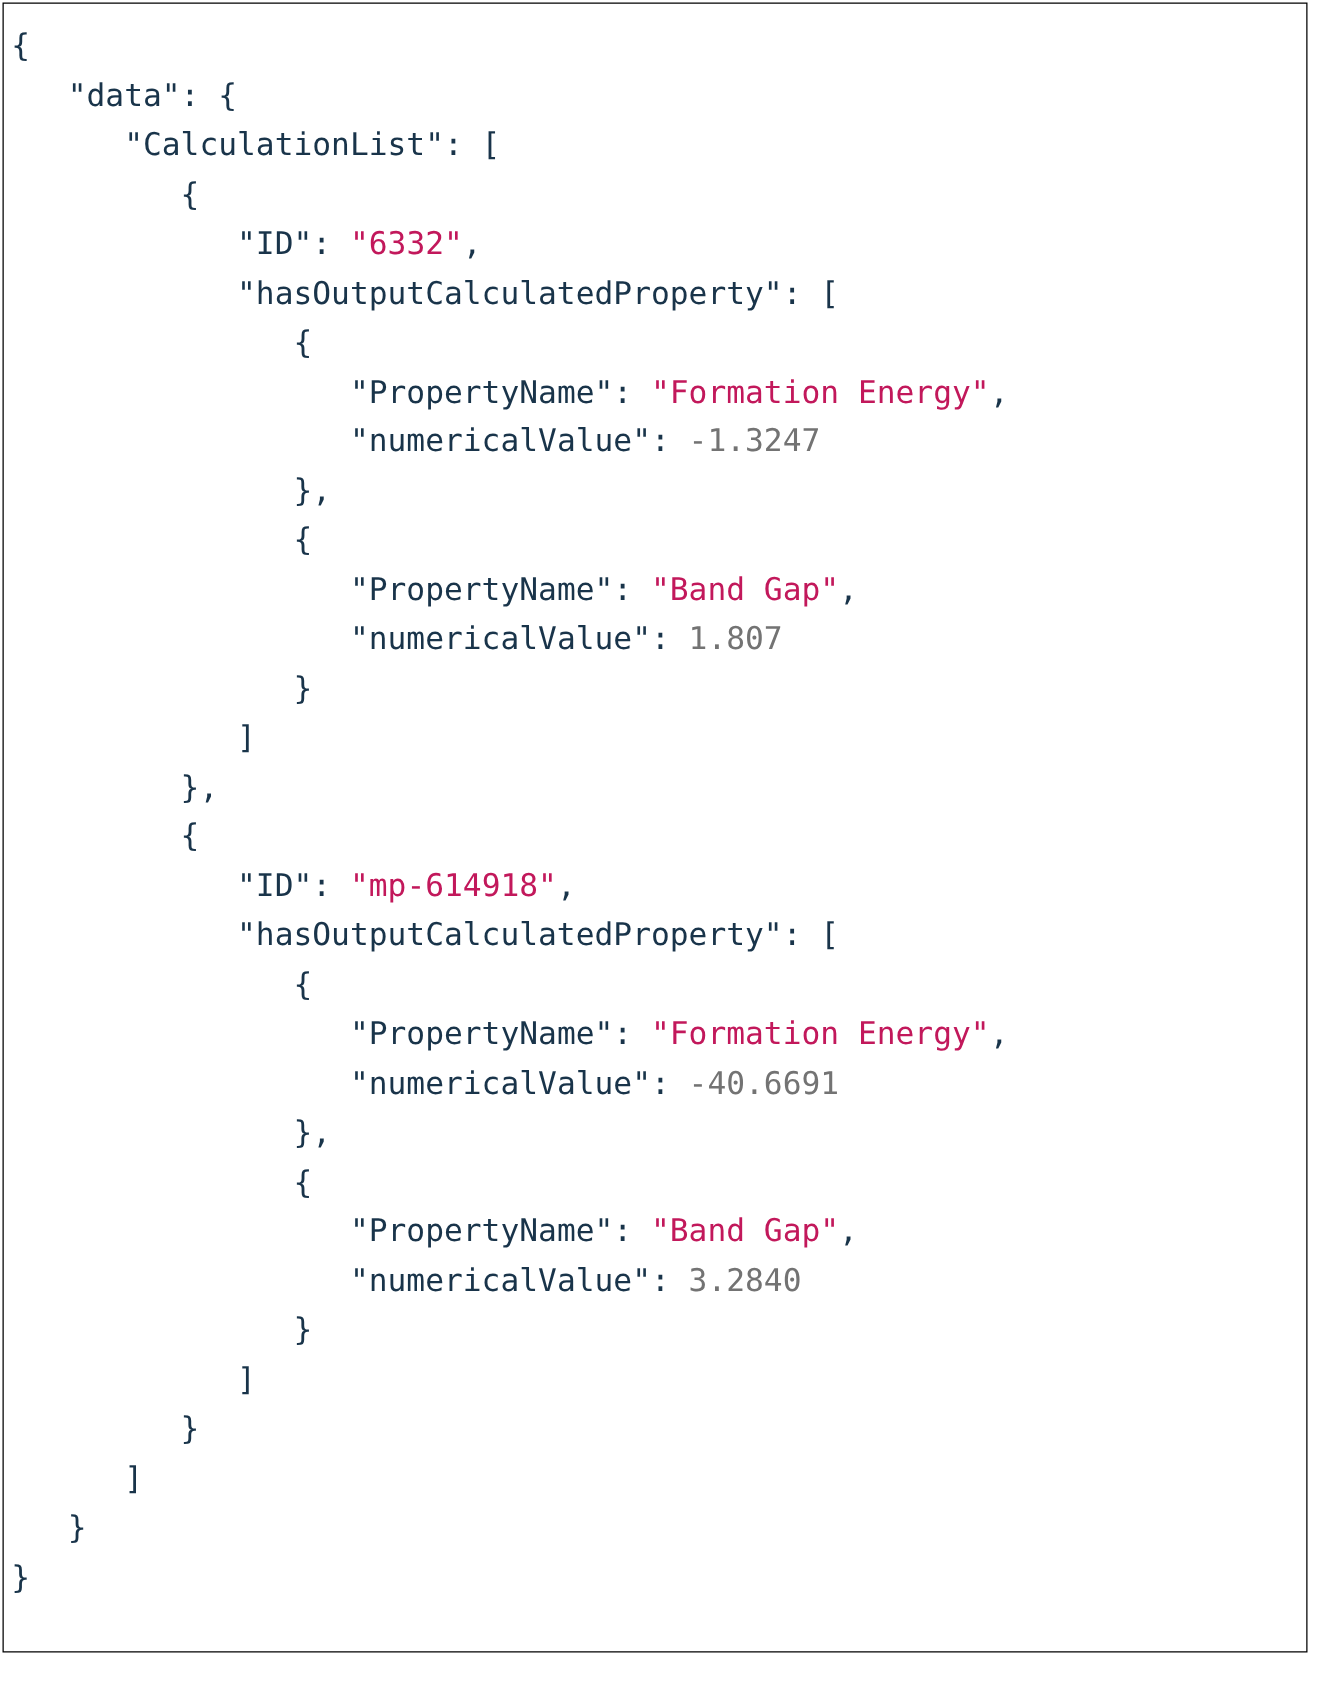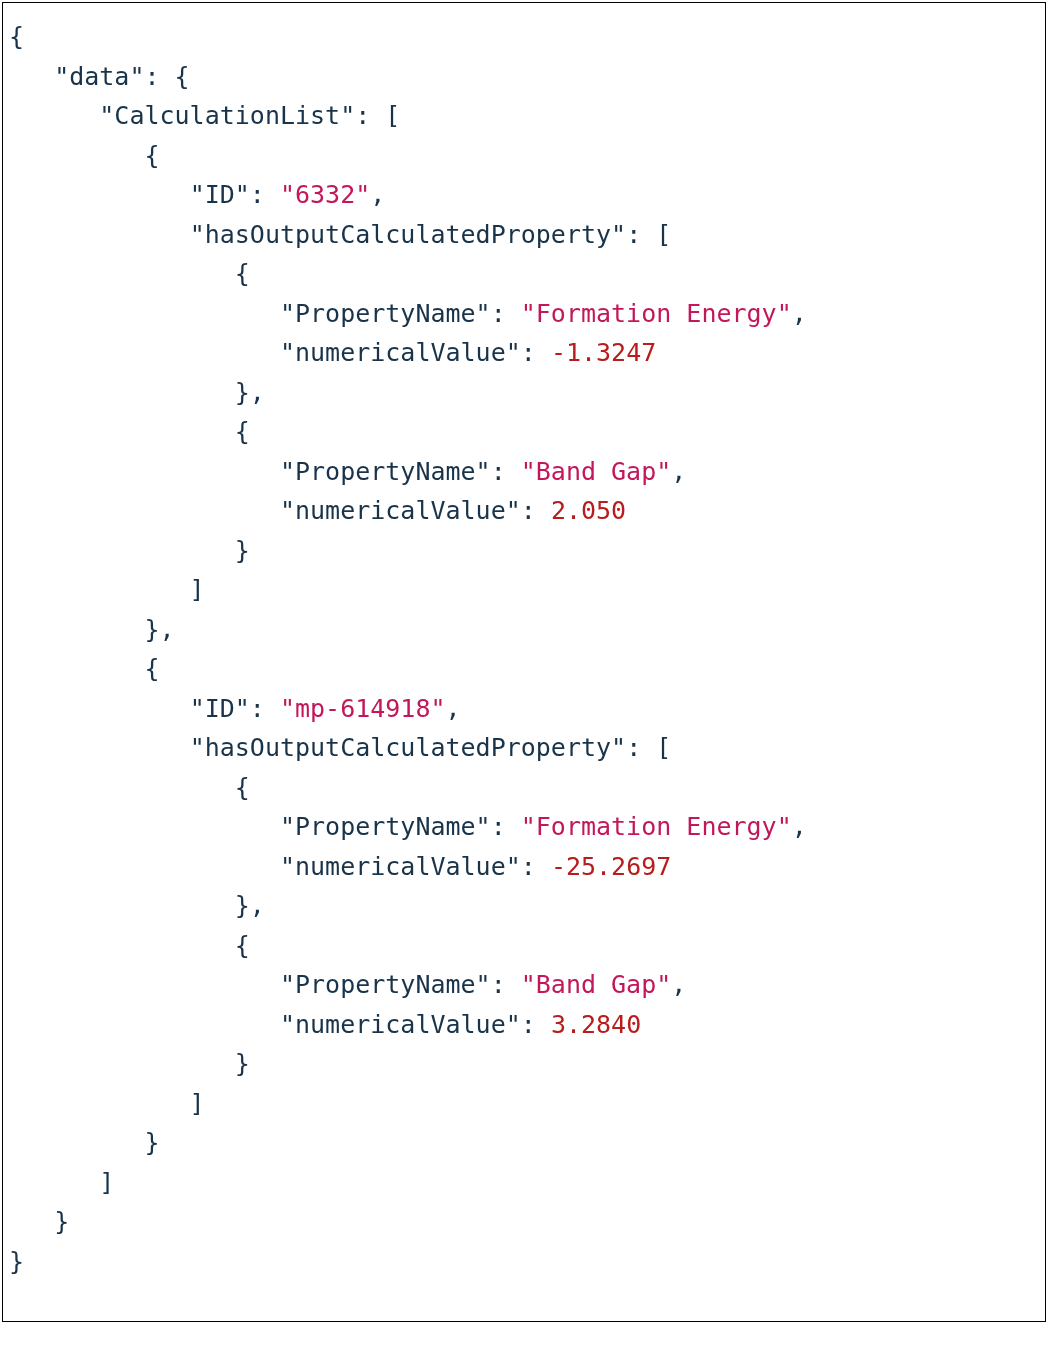--- a/index.html
+++ b/index.html
@@ -18,48 +18,48 @@
       height: 1320px;
       box-sizing: border-box;
     }
     pre {
       margin: 0;
       white-space: pre;
     }
     .punct { color: #19344a; }
     .key   { color: #19344a; }
     .str   { color: #c2185b; }
-    .num   { color: #b91c1c; }
+    .num   { color: #737373; }
   </style>
 </head>
 <body>
 
 <div class="code-box">
   <pre id="code"><span class="punct">{</span>
 <span class="punct">   </span><span class="key">"data"</span><span class="punct">: {</span>
 <span class="punct">      </span><span class="key">"CalculationList"</span><span class="punct">: [</span>
 <span class="punct">         {</span>
 <span class="punct">            </span><span class="key">"ID"</span><span class="punct">: </span><span class="str">"6332"</span><span class="punct">,</span>
 <span class="punct">            </span><span class="key">"hasOutputCalculatedProperty"</span><span class="punct">: [</span>
 <span class="punct">               {</span>
 <span class="punct">                  </span><span class="key">"PropertyName"</span><span class="punct">: </span><span class="str">"Formation Energy"</span><span class="punct">,</span>
 <span class="punct">                  </span><span class="key">"numericalValue"</span><span class="punct">: </span><span class="num">-1.3247</span>
 <span class="punct">               },</span>
 <span class="punct">               {</span>
 <span class="punct">                  </span><span class="key">"PropertyName"</span><span class="punct">: </span><span class="str">"Band Gap"</span><span class="punct">,</span>
-<span class="punct">                  </span><span class="key">"numericalValue"</span><span class="punct">: </span><span class="num">2.050</span>
+<span class="punct">                  </span><span class="key">"numericalValue"</span><span class="punct">: </span><span class="num">1.807</span>
 <span class="punct">               }</span>
 <span class="punct">            ]</span>
 <span class="punct">         },</span>
 <span class="punct">         {</span>
 <span class="punct">            </span><span class="key">"ID"</span><span class="punct">: </span><span class="str">"mp-614918"</span><span class="punct">,</span>
 <span class="punct">            </span><span class="key">"hasOutputCalculatedProperty"</span><span class="punct">: [</span>
 <span class="punct">               {</span>
 <span class="punct">                  </span><span class="key">"PropertyName"</span><span class="punct">: </span><span class="str">"Formation Energy"</span><span class="punct">,</span>
-<span class="punct">                  </span><span class="key">"numericalValue"</span><span class="punct">: </span><span class="num">-25.2697</span>
+<span class="punct">                  </span><span class="key">"numericalValue"</span><span class="punct">: </span><span class="num">-40.6691</span>
 <span class="punct">               },</span>
 <span class="punct">               {</span>
 <span class="punct">                  </span><span class="key">"PropertyName"</span><span class="punct">: </span><span class="str">"Band Gap"</span><span class="punct">,</span>
 <span class="punct">                  </span><span class="key">"numericalValue"</span><span class="punct">: </span><span class="num">3.2840</span>
 <span class="punct">               }</span>
 <span class="punct">            ]</span>
 <span class="punct">         }</span>
 <span class="punct">      ]</span>
 <span class="punct">   }</span>
 <span class="punct">}</span>

